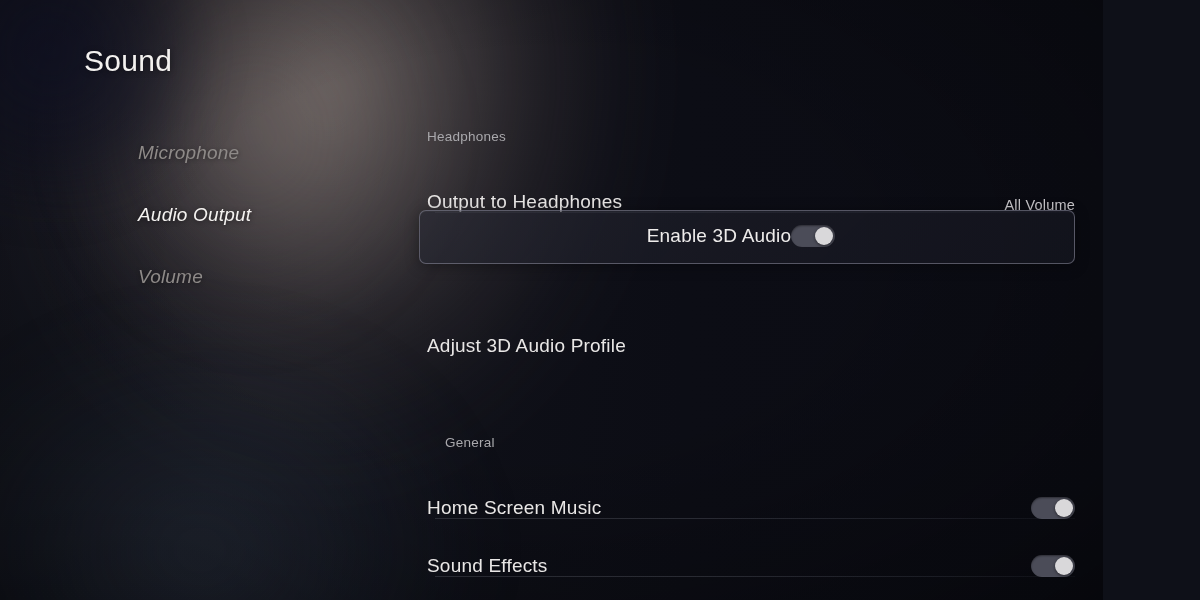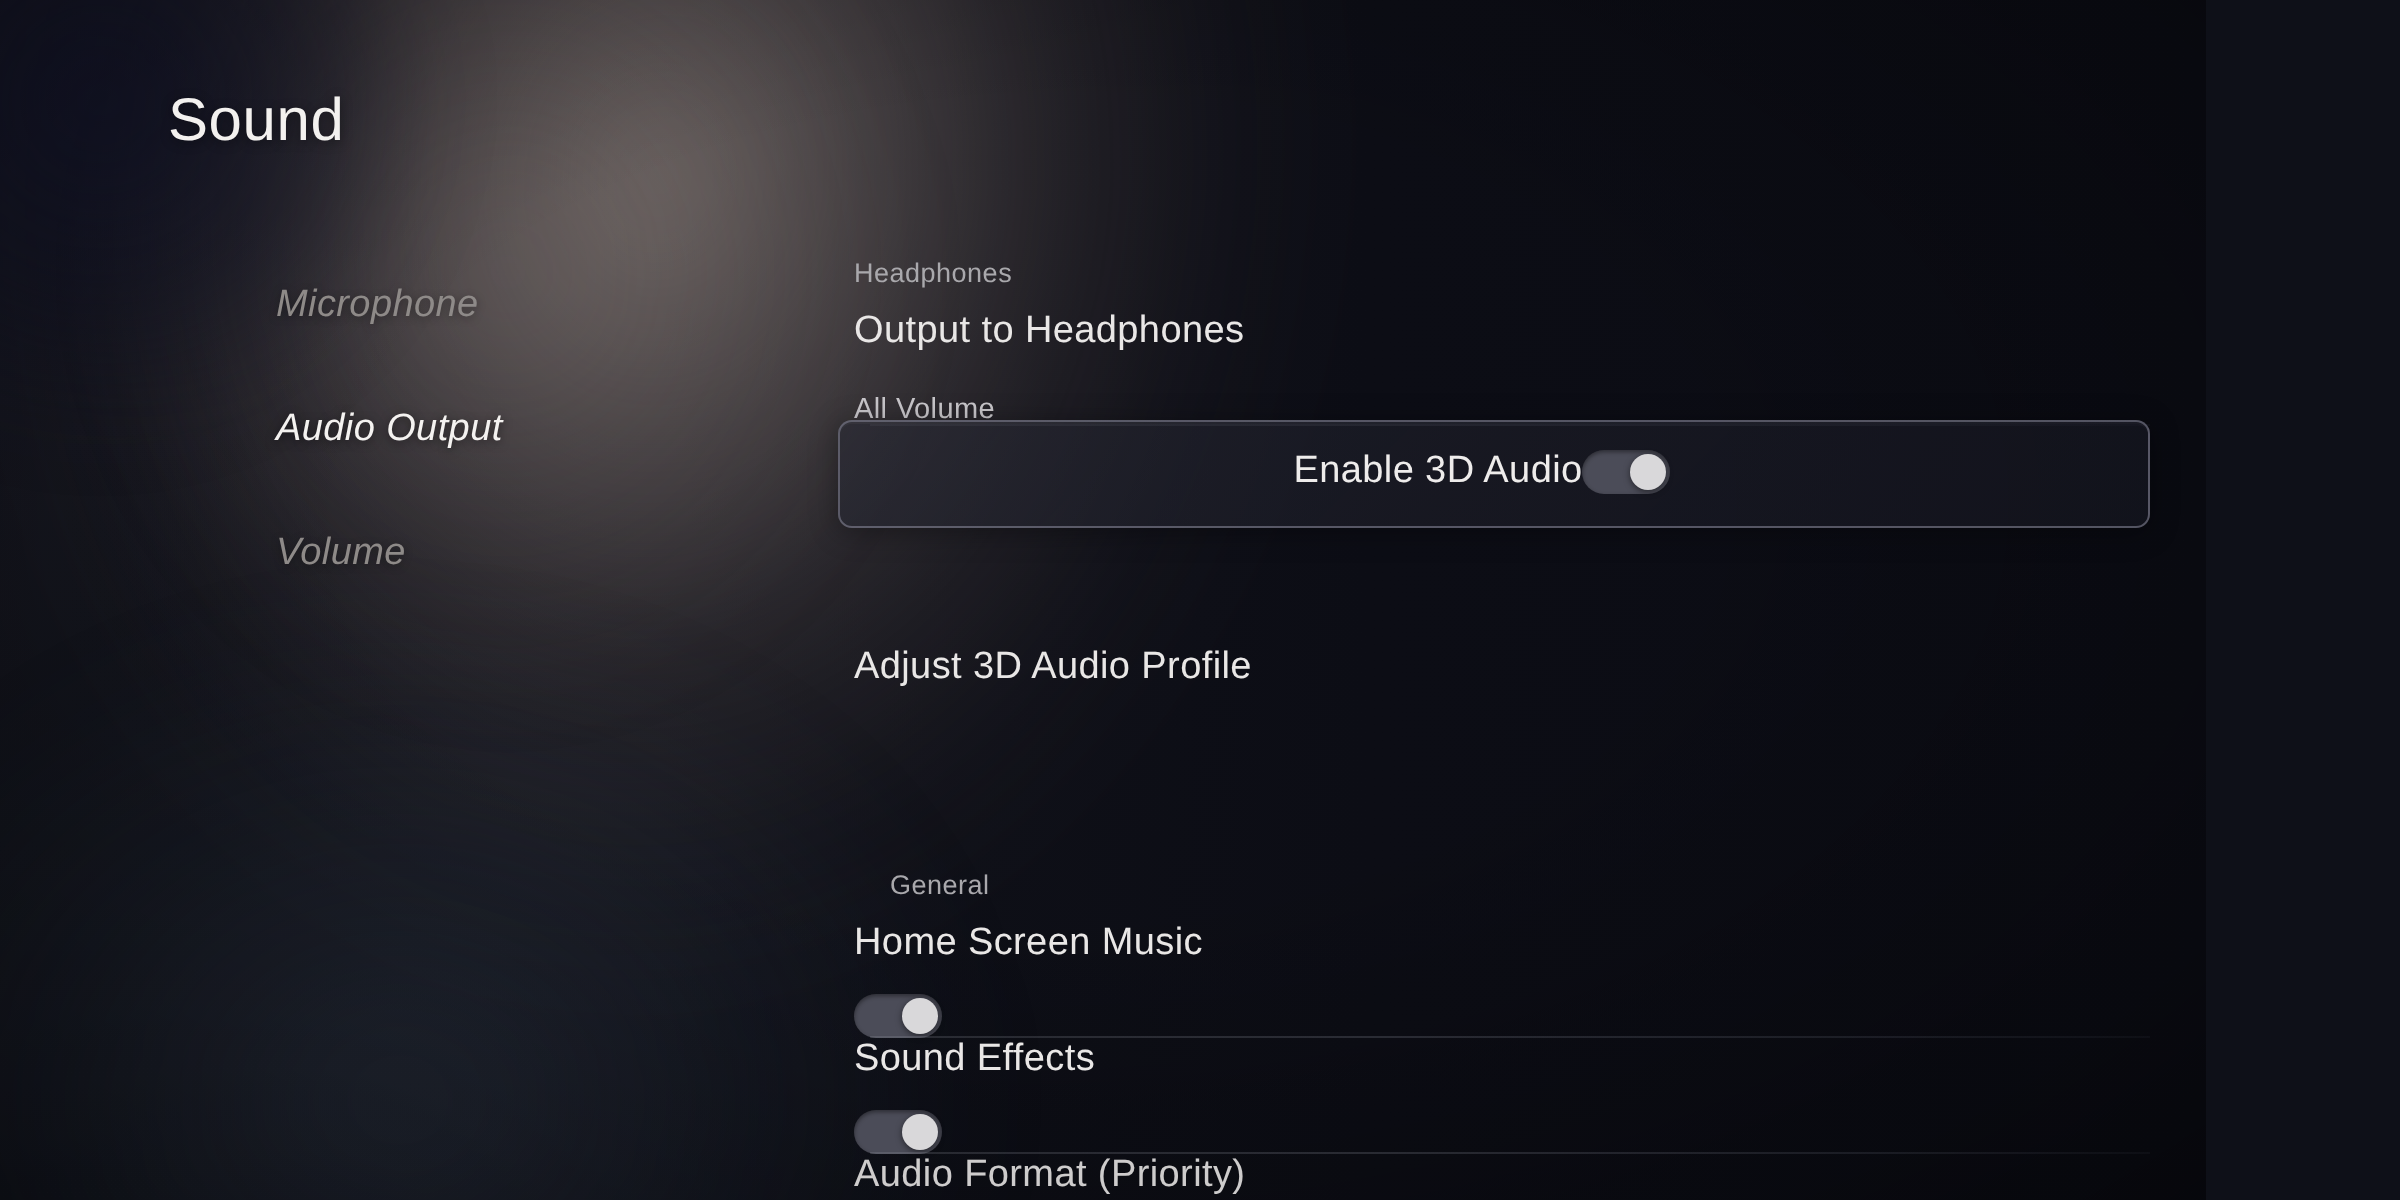--- a/index.html
+++ b/index.html
@@ -140,24 +140,23 @@
 
   .section-label {
     font-size: 13.5px;
     color: #a9a8ac;
     letter-spacing: 0.25px;
   }
 
   .row {
     position: relative;
     display: flex;
-    align-items: flex-start;
+    align-items: flex-end;
     justify-content: space-between;
     height: 58px;
-    flex-direction: column;
   }
   .row-title {
     font-size: 19px;
     font-weight: 400;
     color: #e9e7e6;
     letter-spacing: 0.2px;
     white-space: nowrap;
   }
   .row-value {
     font-size: 14.5px;
@@ -271,21 +270,21 @@
 
     <div class="abs card" style="left:0px; width:656px; top:210px;">
       <div class="card-head">
         <span class="card-title">Enable 3D Audio</span>
         <div class="toggle on">
           <div class="knob"></div>
         </div>
       </div>
     </div>
 
-    <div class="abs row" style="left:8px; width:648px; top:323px;">
+    <div class="abs row" style="left:8px; width:648px; top:299px;">
       <span class="row-title">Adjust 3D Audio Profile</span>
     </div>
 
     <div class="abs section-label" style="left:4px; top:435px;margin-left:22px;">General</div>
 
     <div class="abs row" style="left:8px; width:648px; top:461px;">
       <span class="row-title">Home Screen Music</span>
       <div class="toggle on">
         <div class="knob"></div>
       </div>

